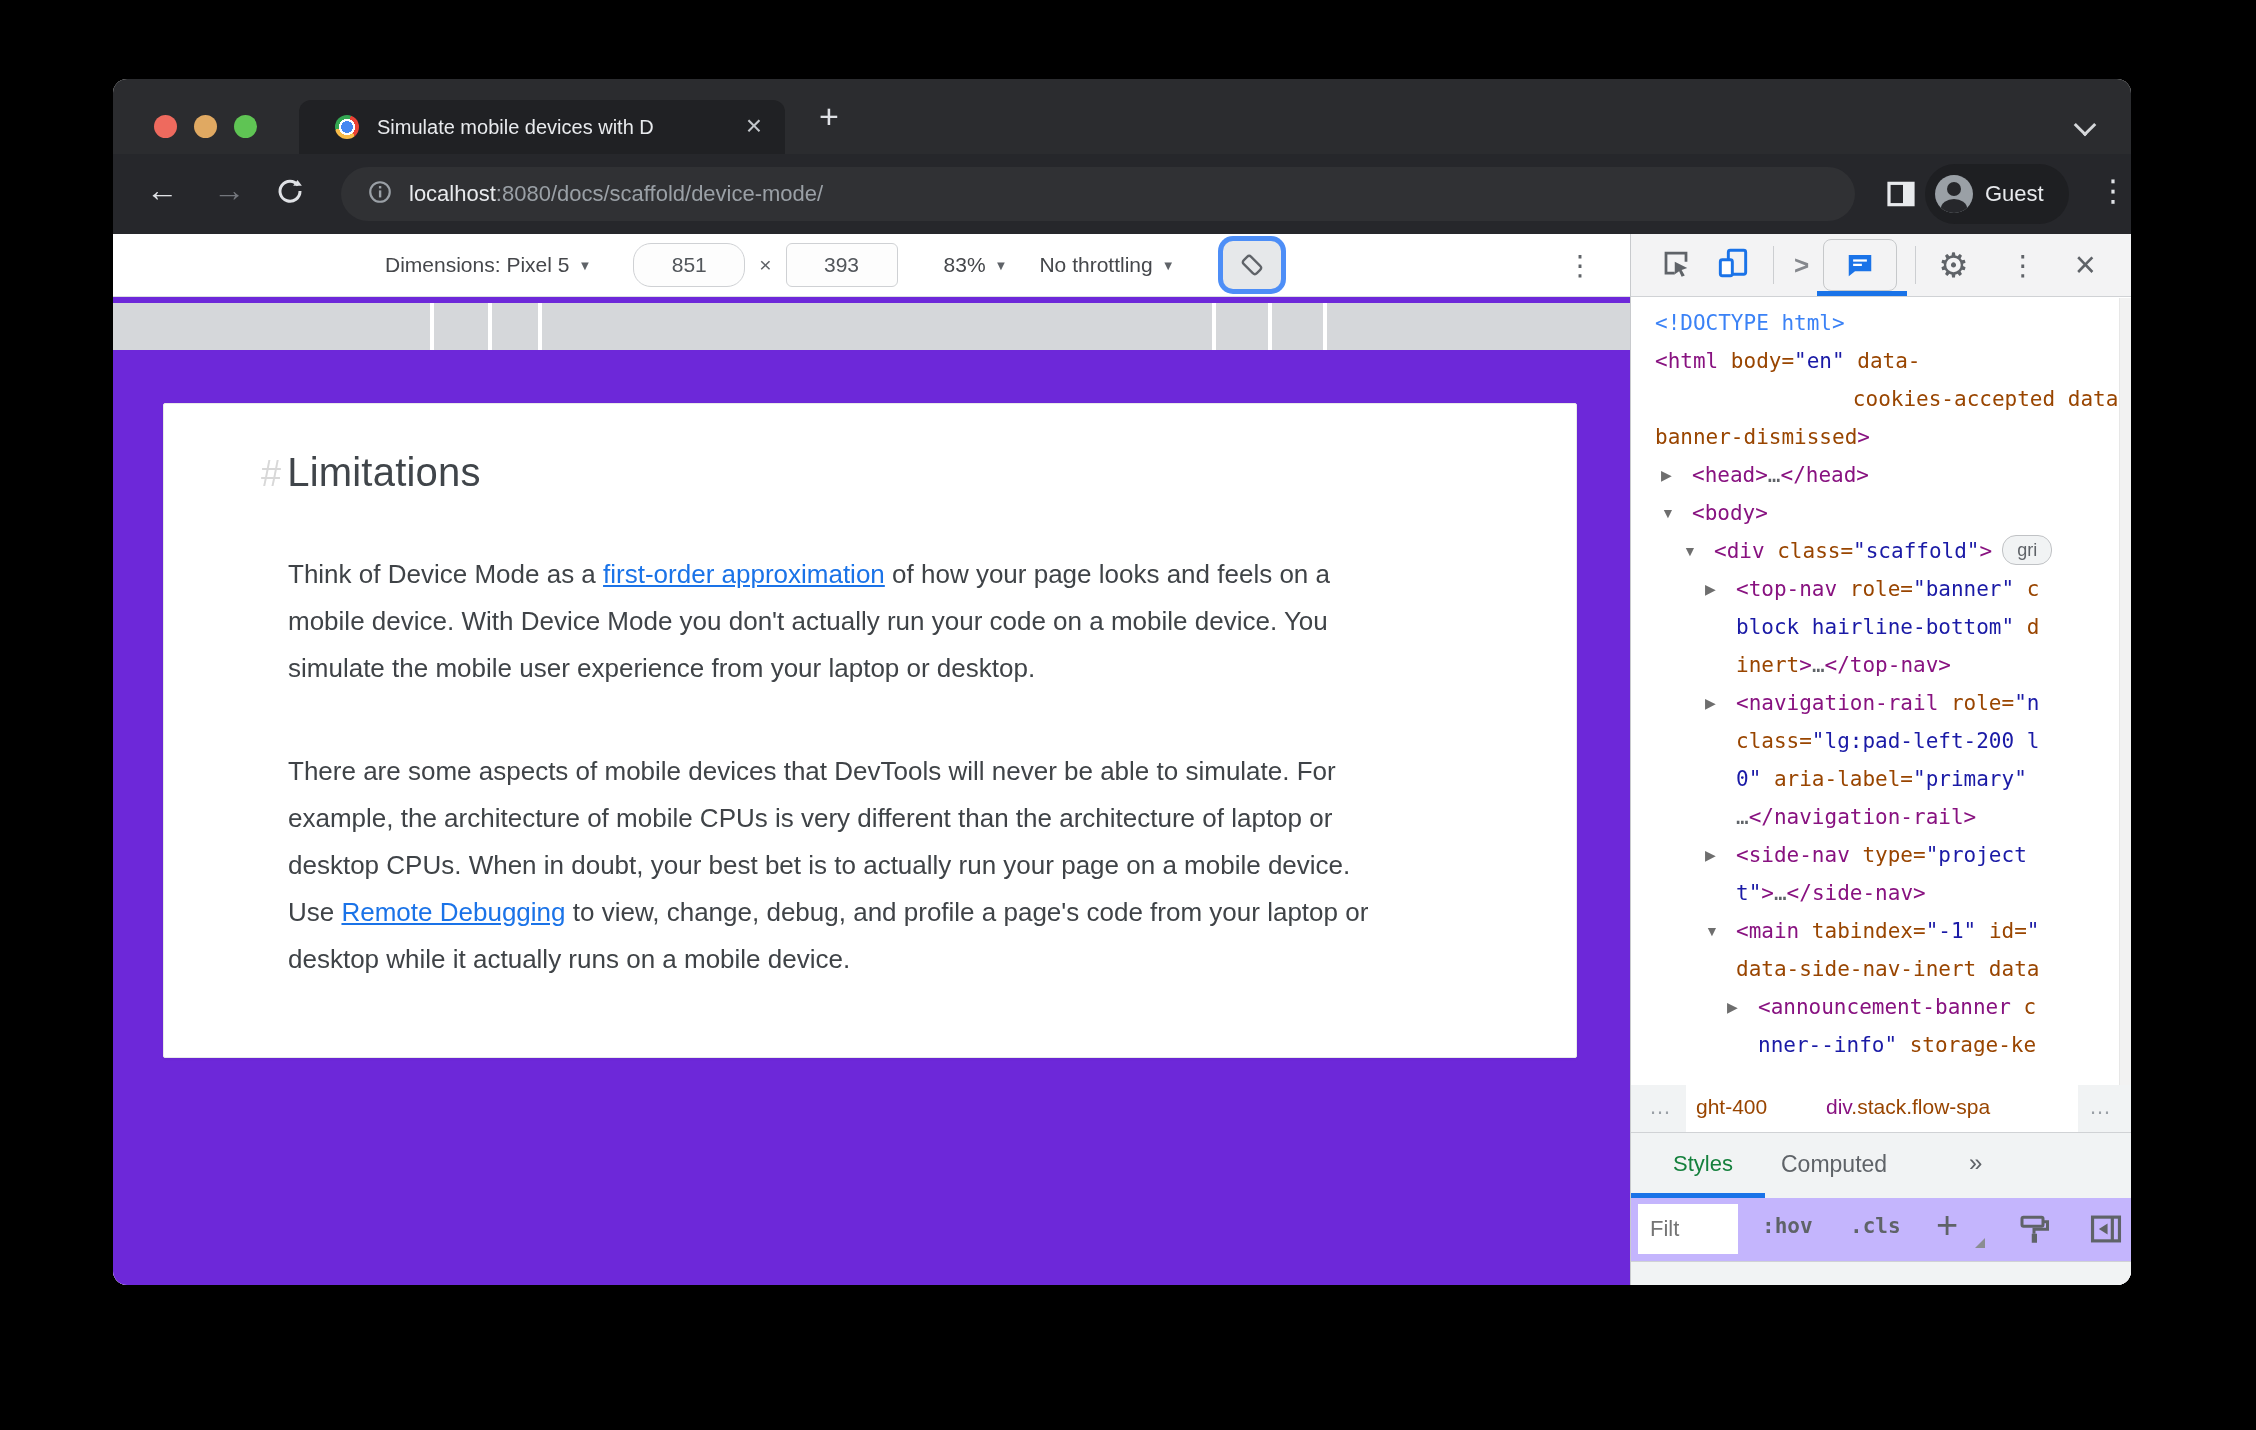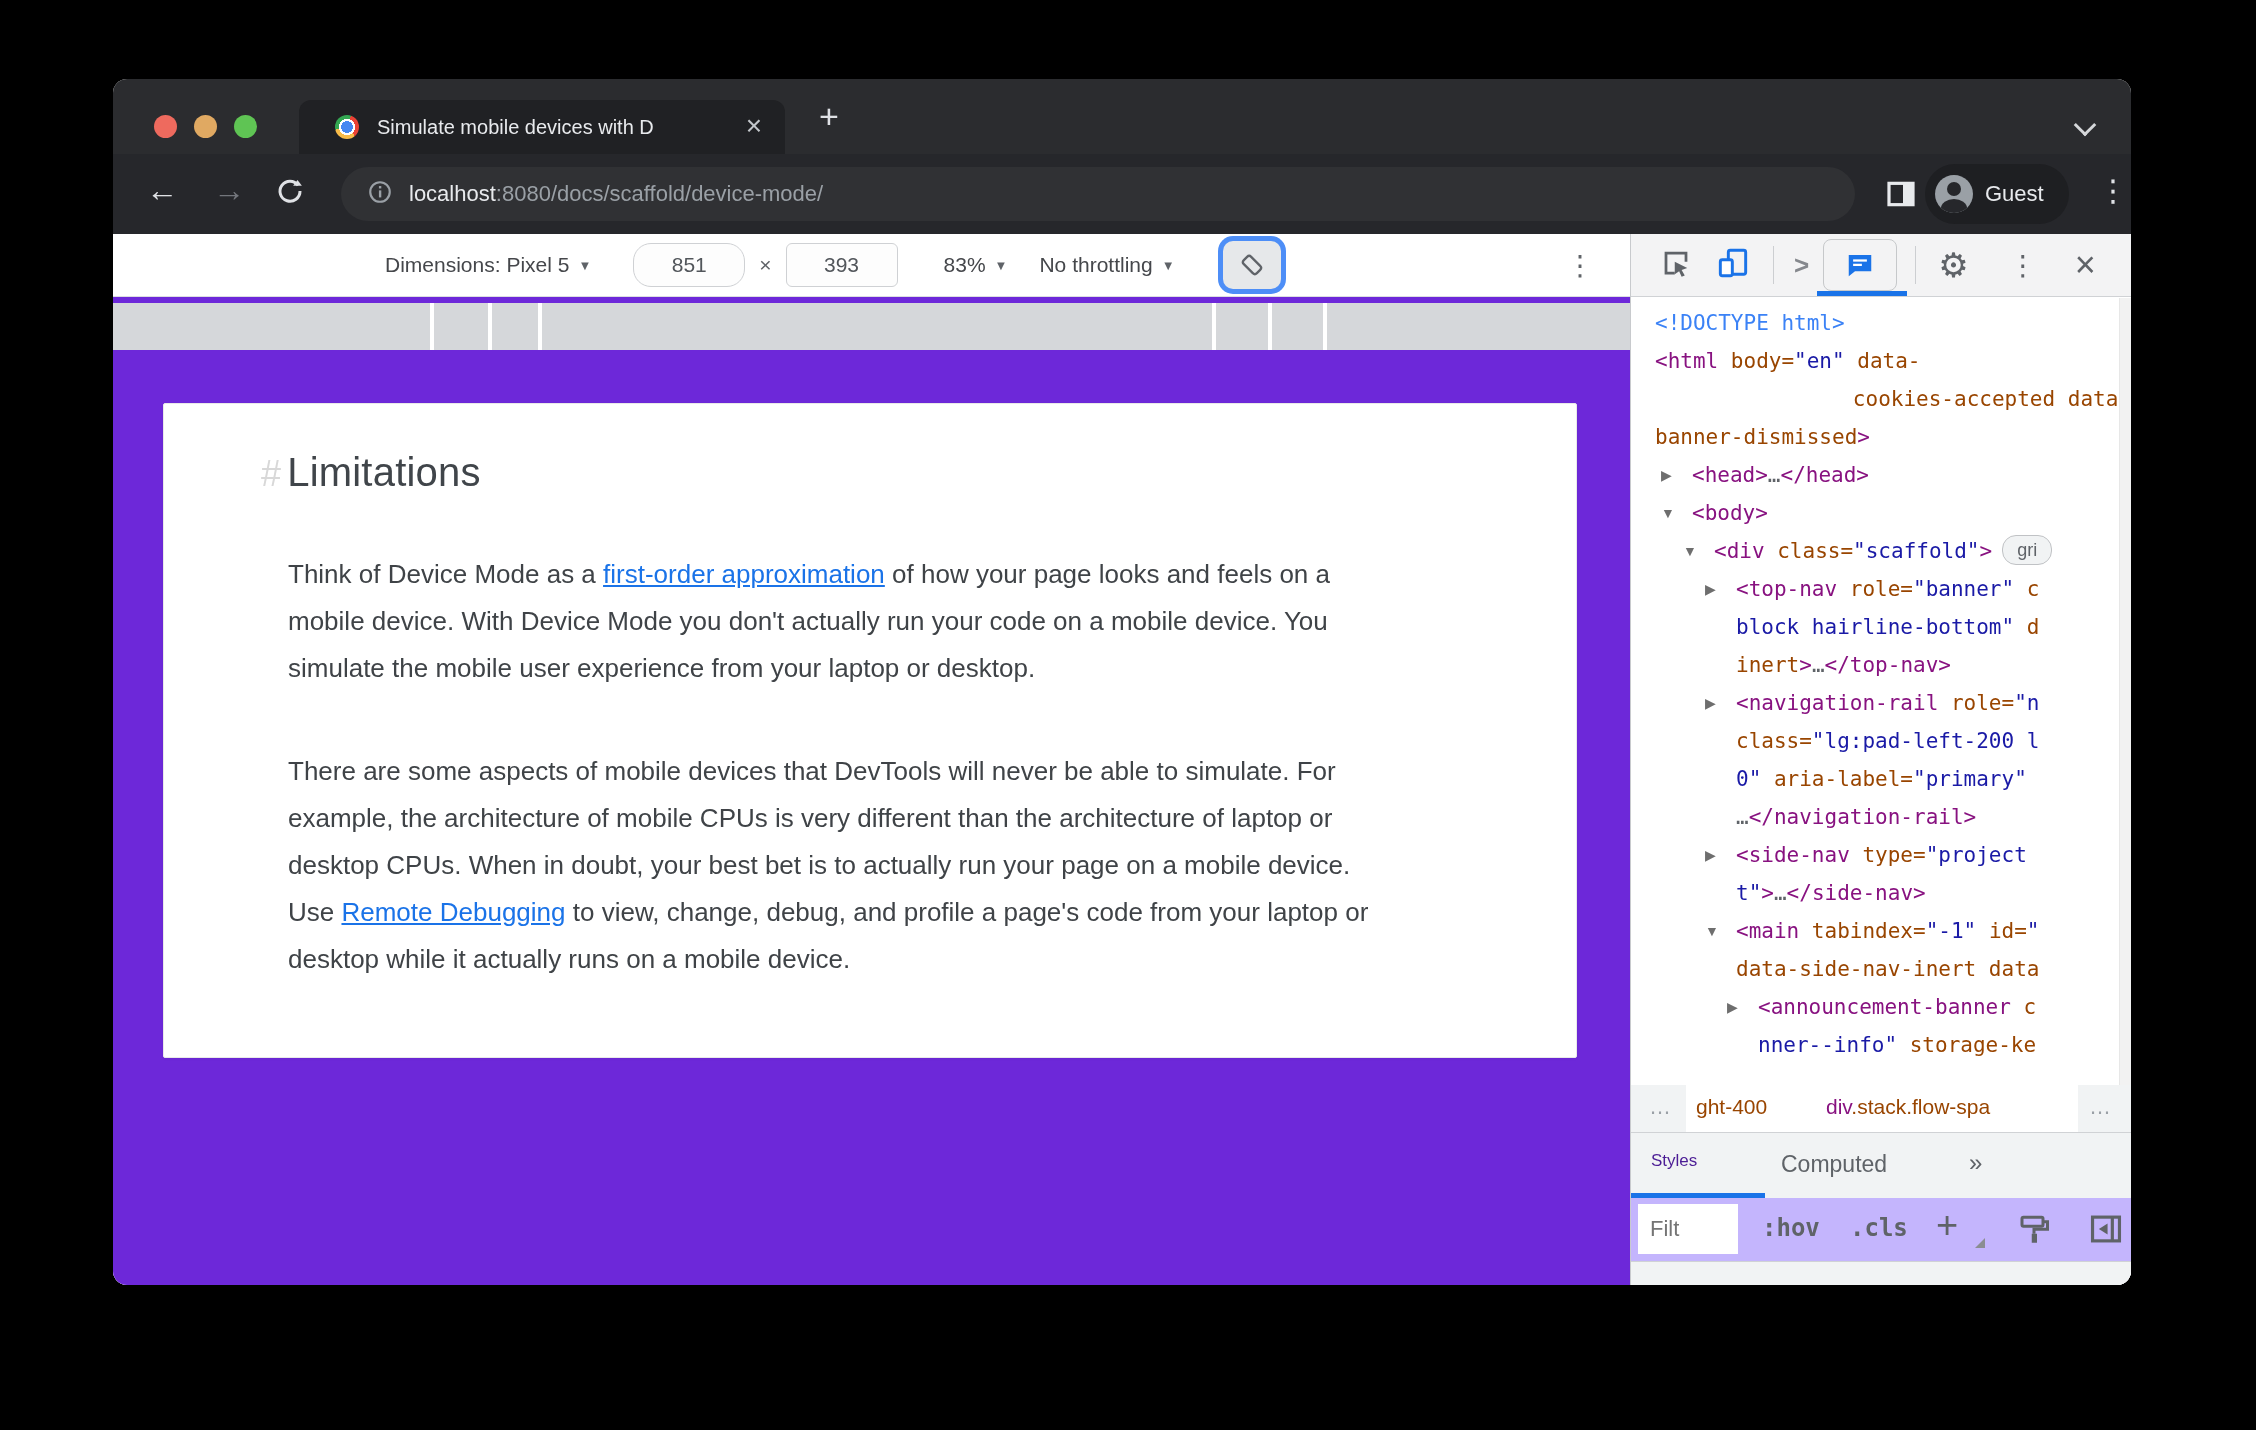--- a/index.html
+++ b/index.html
@@ -86,30 +86,30 @@
   
   .crumbs { position:absolute; left:0; top:851px; width:100%; height:47px; background:#f1f3f4; font-size:21px; }
   .crumb-strip { position:absolute; left:55px; top:0; width:392px; height:100%; background:#fff; }
   .more-dots { position:absolute; top:9px; color:#9aa0a6; font-size:22px; letter-spacing:2px; }
   .crumb1 { position:absolute; left:10px; top:10px; color:#994500; }
   .crumb2 { position:absolute; left:140px; top:10px; }
   .crumb2 .tagp { color:#881280; } .crumb2 .clsp { color:#994500; }
 
   
   .styles-tabs { position:absolute; left:0; top:898px; width:100%; height:66px; background:#f1f3f4; border-top:1px solid #d0d2d5; }
-  .tab-styles { position:absolute; left:20px; top:18px; font-size:17px; color:#4c1d95; }
+  .tab-styles { position:absolute; left:42px; top:18px; font-size:22px; color:#15803d; }
   .tab-computed { position:absolute; left:150px; top:18px; font-size:23px; color:#5f6368; }
   .tab-overflow { position:absolute; left:338px; top:16px; font-size:24px; color:#5f6368; }
   .styles-underline { position:absolute; left:0; bottom:0; width:134px; height:5px; background:#1a73e8; }
 
   
   .filter-row { position:absolute; left:0; top:964px; width:100%; height:64px; background:#c4b5fd; border-bottom:1px solid #d0d2d5; }
   .filter-input { position:absolute; left:7px; top:6px; width:100px; height:50px; border:none; background:#fff; font-size:22px; padding-left:12px; color:#444; font-family:"Liberation Sans",sans-serif; }
   .filter-input::placeholder { color:#757575; }
-  .tok { position:absolute; top:16px; font-family:"DejaVu Sans Mono","Liberation Mono",monospace; font-size:24px; color:#5f6368; font-weight:bold; }
+  .tok { position:absolute; top:16px; font-family:"DejaVu Sans Mono","Liberation Mono",monospace; font-size:21px; color:#5f6368; font-weight:bold; }
   .tok-hov { left:131px; } .tok-cls { left:219px; }
   .plus-btn { position:absolute; left:305px; top:6px; font-size:38px; color:#5f6368; font-weight:300; }
   .plus-corner { position:absolute; left:344px; top:40px; width:0; height:0; border-left:10px solid transparent; border-bottom:10px solid #8a8d92; }
   .paint-ic { position:absolute; left:385px; top:14px; }
   .dock-ic { position:absolute; left:456px; top:12px; }
   .dt-footer { position:absolute; left:0; top:1028px; width:100%; height:23px; background:#f1f3f4; }
 </style>
 </head>
 <body>
 

